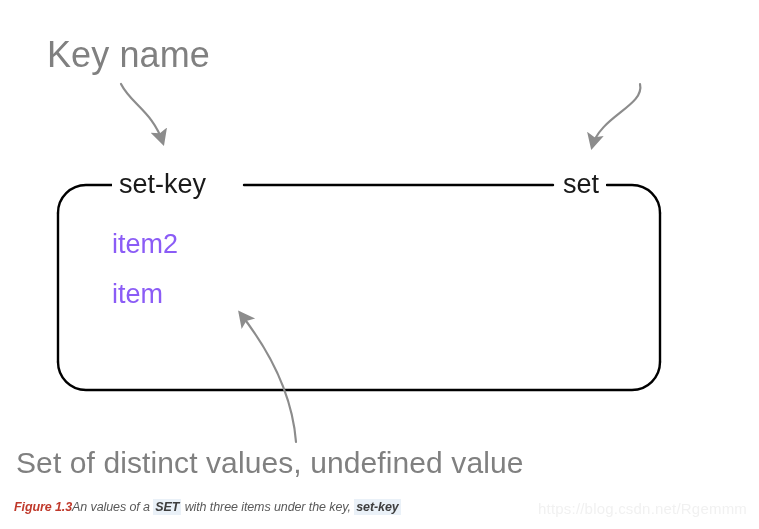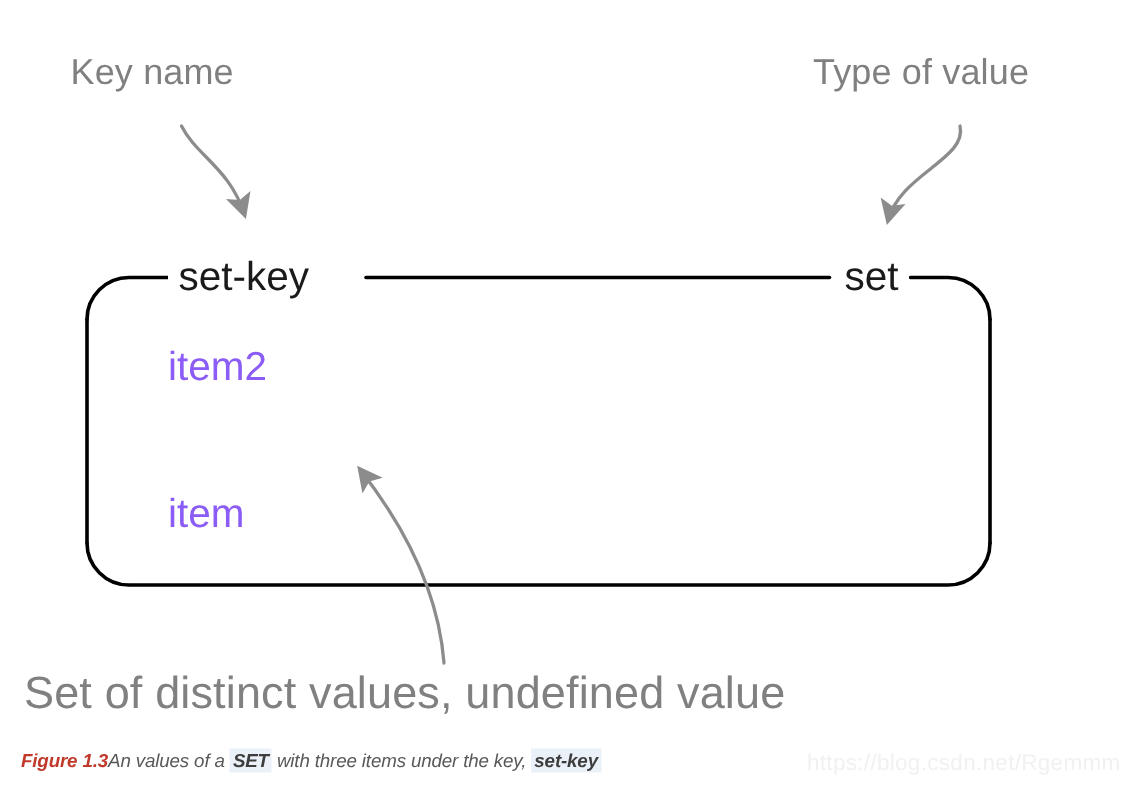--- a/index.html
+++ b/index.html
@@ -20,21 +20,21 @@
   #diagram-svg {
     position: absolute;
     left: 0;
     top: 0;
     width: 759px;
     height: 529px;
   }
   .anno-label {
     position: absolute;
     color: #808080;
-    font-size: 24px;
+    font-size: 36px;
     font-weight: 400;
     letter-spacing: 0.1px;
     white-space: nowrap;
     line-height: 1;
   }
   #label-key-name { left: 47px; top: 37px; }
   #label-type-of-value { left: 542px; top: 37px; }
   #label-set-description {
     left: 16px;
     top: 448px;
@@ -59,21 +59,21 @@
     padding: 0 7px;
   }
   .item-text {
     position: absolute;
     color: #8b5cf6;
     font-size: 27px;
     white-space: nowrap;
     line-height: 1;
   }
   #item-0 { left: 112px; top: 231px; }
-  #item-1 { left: 112px; top: 281px; margin-top: 48px; }
+  #item-1 { left: 112px; top: 281px; }
   #item-2 { left: 112px; top: 331px; }
 
   #figure-caption {
     position: absolute;
     left: 14px;
     top: 500px;
     font-size: 12.5px;
     font-style: italic;
     color: #595959;
     white-space: nowrap;
@@ -130,21 +130,20 @@
 
     <path d="M121,84 C131,104 153,112 163,143" fill="none" stroke="#8c8c8c" stroke-width="2.2" stroke-linecap="round" marker-end="url(#arrowhead-gray)"></path>
 
     <path d="M640,84 C645,106 600,116 592,147" fill="none" stroke="#8c8c8c" stroke-width="2.2" stroke-linecap="round" marker-end="url(#arrowhead-gray)"></path>
 
     <path d="M296,442 C292,390 265,345 240,313" fill="none" stroke="#8c8c8c" stroke-width="2.2" stroke-linecap="round" marker-end="url(#arrowhead-gray)"></path>
   </svg>
 
   <div class="anno-label" id="label-key-name">Key name</div>
 
-  <div class="anno-label" id="label-type-of-value">Type of value</div>
 
   <div class="anno-label" id="label-set-description">Set of distinct values, undefined value</div>
 
   <div class="node-text" id="text-set-key">set-key</div>
 
   <div class="node-text" id="text-set">set</div>
 
   <div class="item-text" id="item-0">item2</div>
   <div class="item-text" id="item-1">item</div>
 

